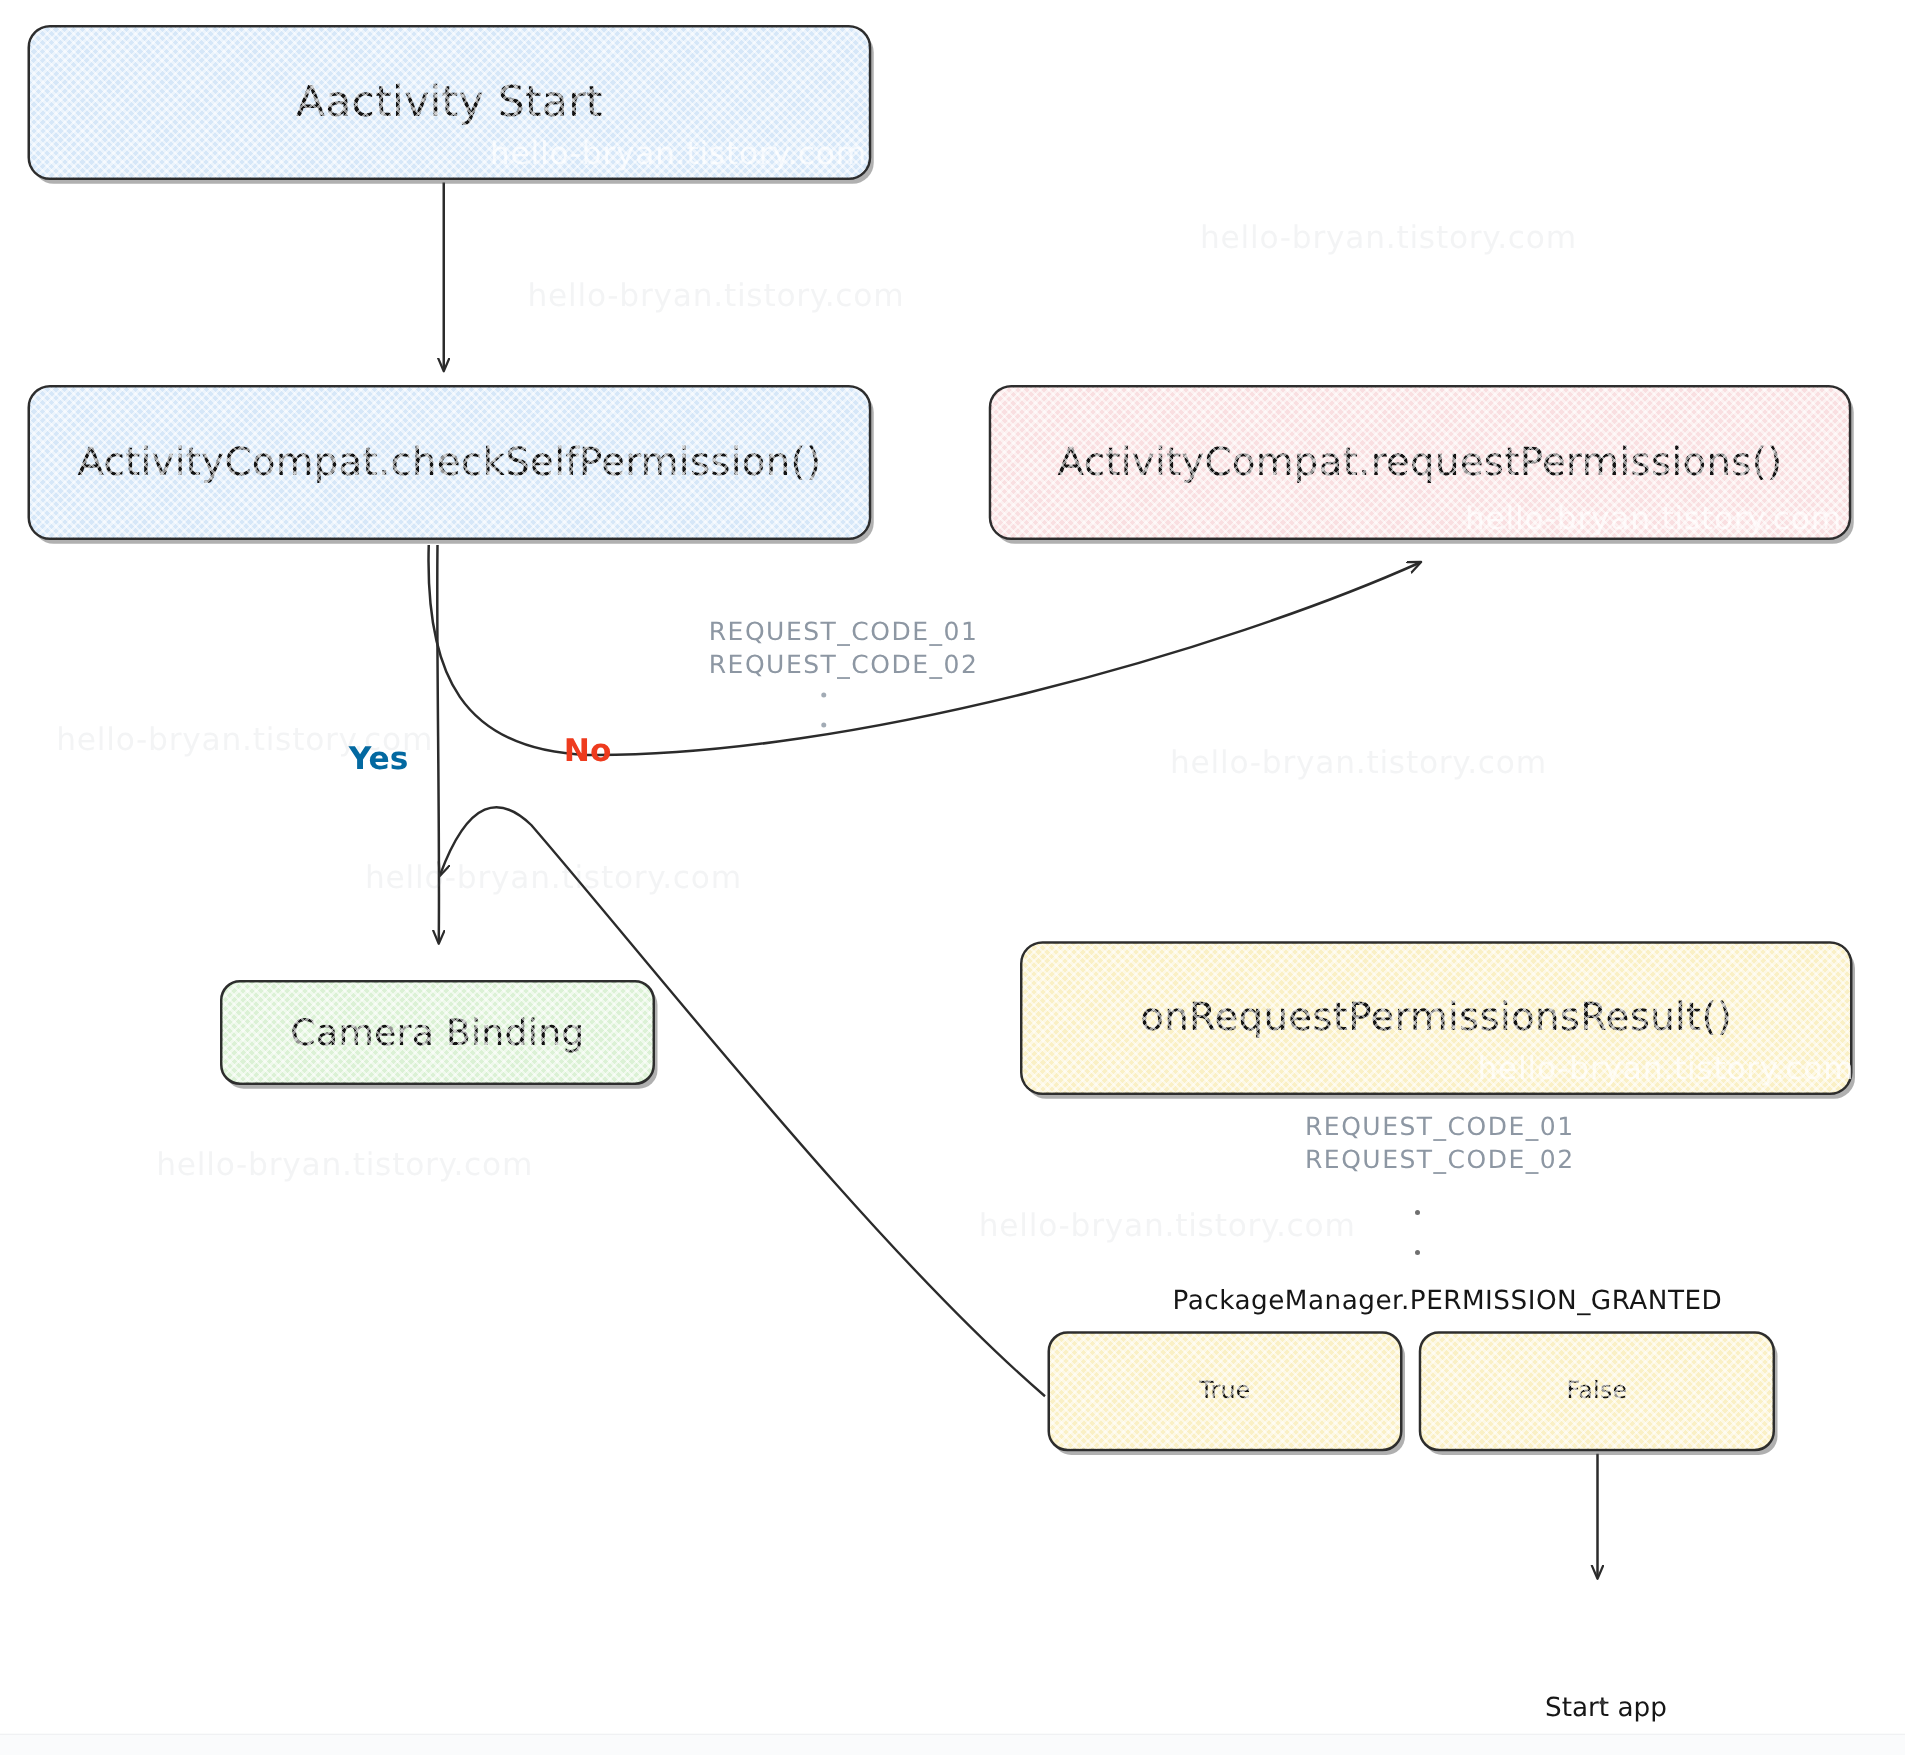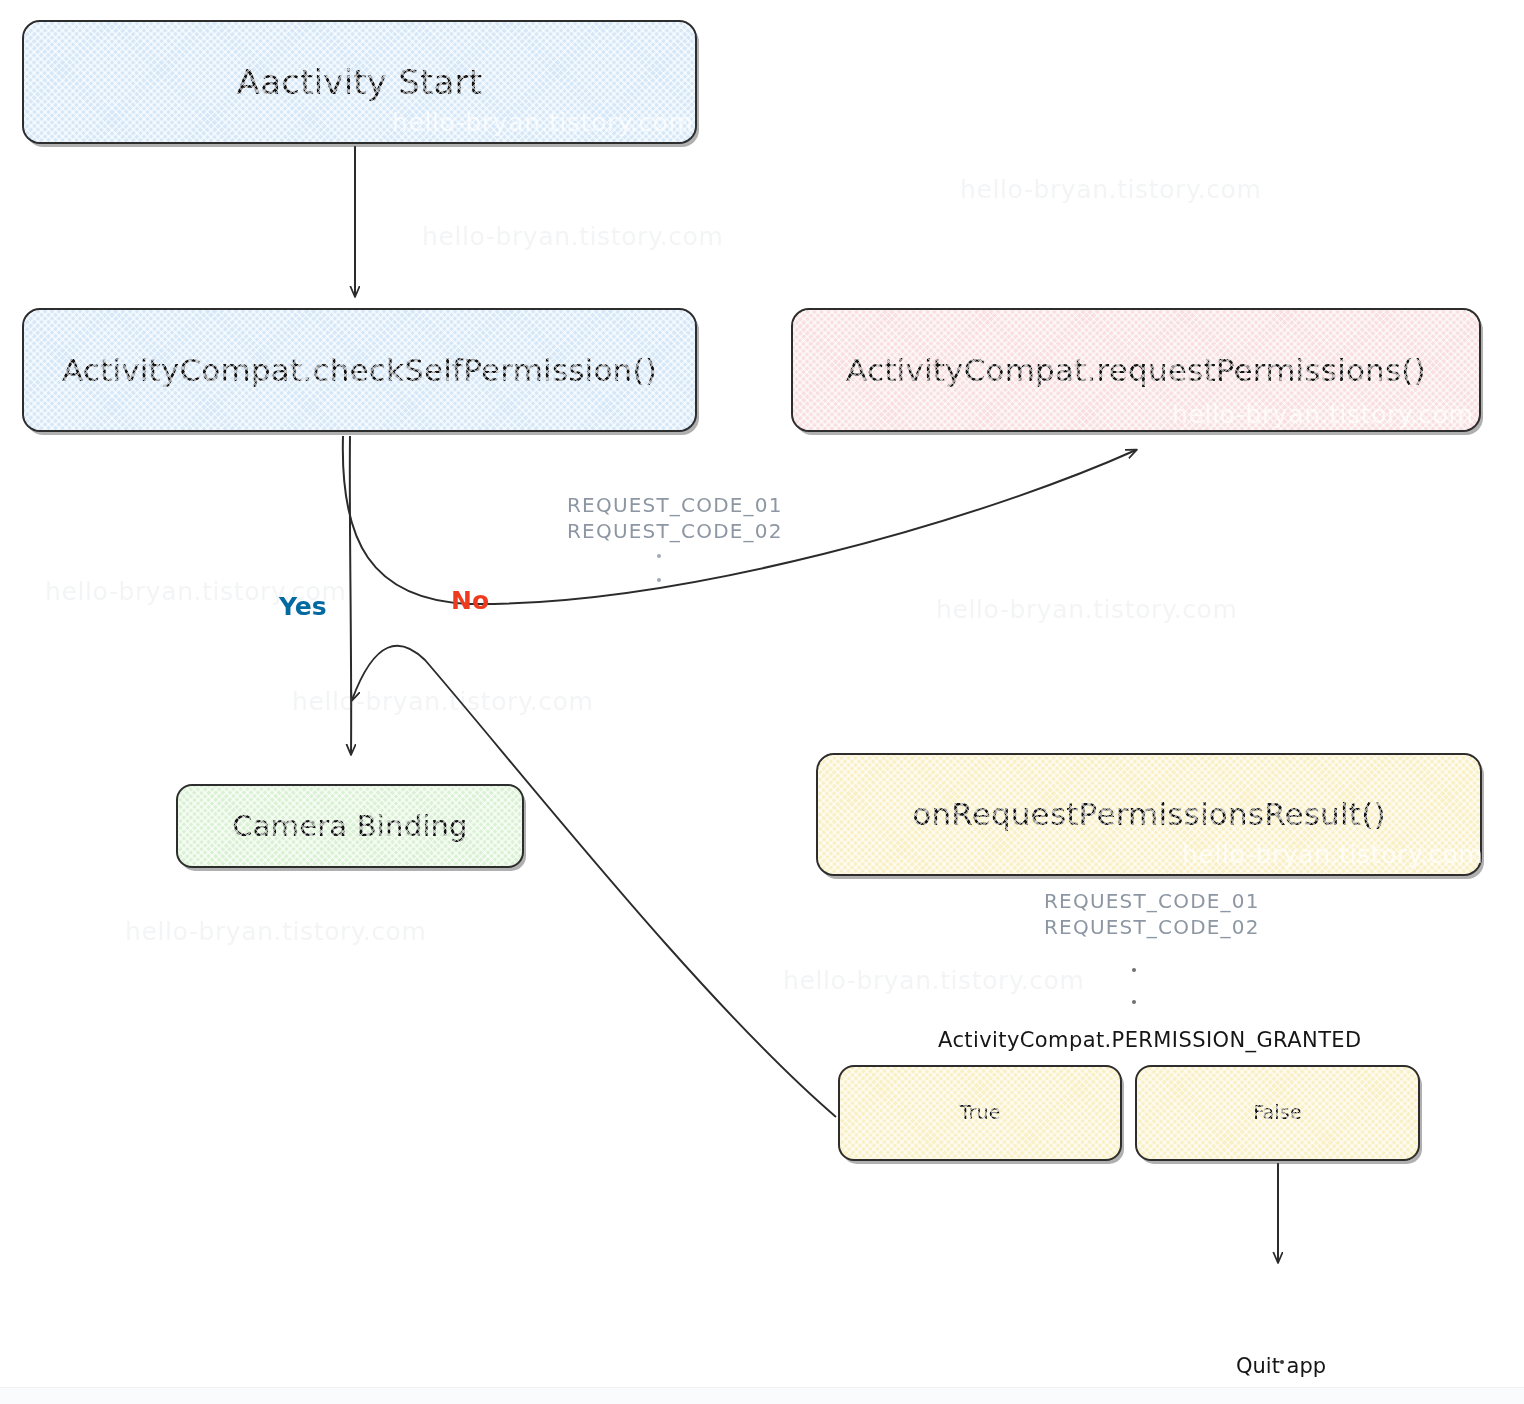--- a/index.html
+++ b/index.html
@@ -191,24 +191,24 @@
   <div class="dot" id="dot-top-1"></div>
   <div class="dot" id="dot-top-2"></div>
 
   <div class="req-codes" id="req-codes-bottom">
     <div>REQUEST_CODE_01</div>
     <div>REQUEST_CODE_02</div>
   </div>
   <div class="dot" id="dot-mid-1"></div>
   <div class="dot" id="dot-mid-2"></div>
 
-  <div class="txt" id="label-permission-granted">ActivityCompat.PERMISSION_GRANTED</div>
+  <div class="txt" id="label-permission-granted">PackageManager.PERMISSION_GRANTED</div>
 
   <div class="txt" id="label-quit-app">
-    <div>Quit app</div>
+    <div>Start app</div>
     
   </div>
   <div class="dot" id="dot-quit-1"></div>
   <div class="dot" id="dot-quit-2"></div>
 
   <div class="wm on-node" id="wm-1">hello-bryan.tistory.com</div>
   <div class="wm" id="wm-2">hello-bryan.tistory.com</div>
   <div class="wm" id="wm-3">hello-bryan.tistory.com</div>
   <div class="wm on-node" id="wm-4">hello-bryan.tistory.com</div>
   <div class="wm" id="wm-5">hello-bryan.tistory.com</div>

